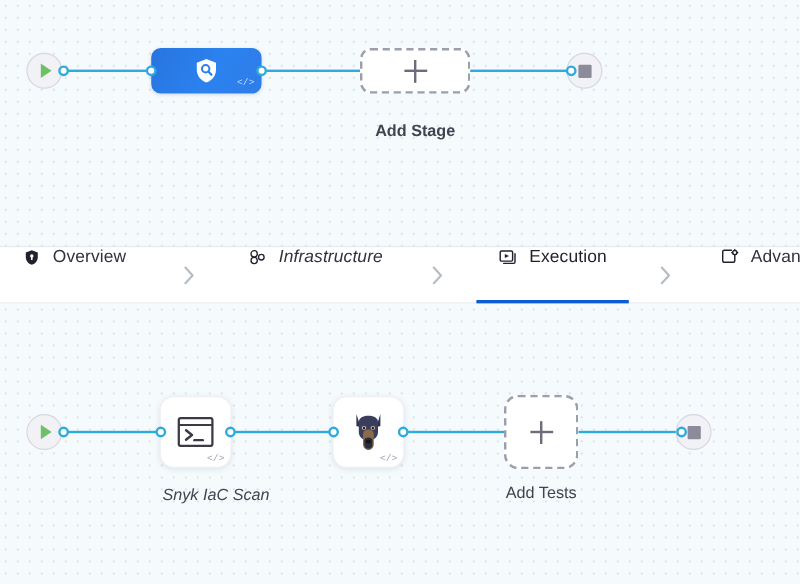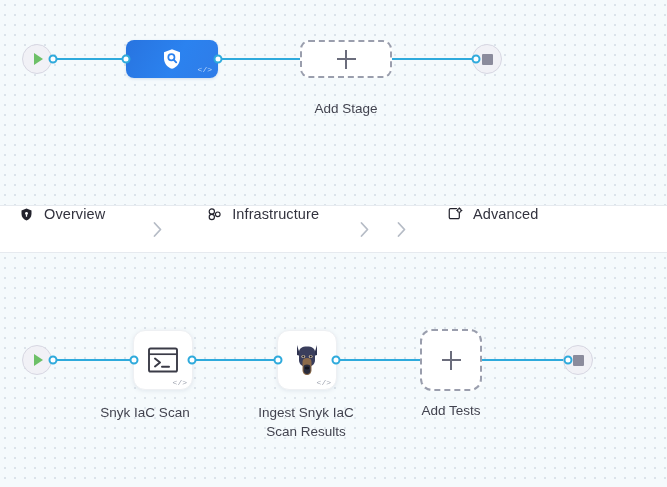--- a/index.html
+++ b/index.html
@@ -263,21 +263,21 @@
       <div class="add-node add-stage" style="left:346px; top:0;">
         <span class="plus"></span>
       </div>
 
       <div class="port" style="left:476px; top:0;"></div>
       <div class="terminal" style="left:487px; top:0;">
         <div class="stop-sq"></div>
       </div>
     </div>
 
-    <div class="caption" style="left:346px; top:99px;">Add Stage</div>
+    <div class="caption" style="left:346px; top:99px;font-weight:bold;">Add Stage</div>
   </div>
 
   <div id="tab-strip">
 
     <div class="tab" style="margin-left:18px;">
       <span class="tab-icon">
         <svg width="15" height="15" viewBox="0 0 24 24">
           <path d="M12 2.4 L20 5.4 V11.3 C20 16.3 16.6 20.4 12 21.7 C7.4 20.4 4 16.3 4 11.3 V5.4 Z" fill="#22222c"></path>
           <circle cx="12" cy="10.2" r="2.3" fill="#ffffff"></circle>
           <path d="M11 11.6 h2 v4 h-2 z" fill="#ffffff"></path>
@@ -285,37 +285,47 @@
       </span>
       <span class="tab-label">Overview</span>
     </div>
 
     <span class="tab-sep" style="margin:0 0 0 46px;">
       <svg width="13" height="17" viewBox="0 0 13 17">
           <path d="M3.5 2 L9.5 8.5 L3.5 15" fill="none" stroke="#b6bcc6" stroke-width="1.8" stroke-linecap="round" stroke-linejoin="round"></path>
         </svg>
     </span>
 
-    <div class="tab" style="margin-left:42px;">
+    <div class="tab" style="margin-left:42px;font-style:italic;">
       <span class="tab-icon">
         <svg width="17" height="17" viewBox="0 0 24 24">
           <circle cx="8.2" cy="7.8" r="3.7" fill="none" stroke="#22222c" stroke-width="1.6"></circle>
           <circle cx="8.2" cy="15.6" r="3.7" fill="none" stroke="#22222c" stroke-width="1.6"></circle>
           <circle cx="16.6" cy="11.7" r="3.3" fill="none" stroke="#22222c" stroke-width="1.6"></circle>
         </svg>
       </span>
       <span class="tab-label">Infrastructure</span>
     </div>
 
     <span class="tab-sep" style="margin-left:39px;">
       <svg width="13" height="17" viewBox="0 0 13 17">
           <path d="M3.5 2 L9.5 8.5 L3.5 15" fill="none" stroke="#b6bcc6" stroke-width="1.8" stroke-linecap="round" stroke-linejoin="round"></path>
         </svg>
     </span>
 
+    <div class="tab active" style="margin-left:26px; padding:0 18px;">
+      <span class="tab-icon">
+        <svg width="17" height="17" viewBox="0 0 24 24">
+          <rect x="2.6" y="4.4" width="14.6" height="12" rx="1.6" fill="none" stroke="#22222c" stroke-width="1.7"></rect>
+          <path d="M8 8 L13 10.4 L8 12.8 Z" fill="#22222c"></path>
+          <path d="M20 7.6 V17.4 a1.6 1.6 0 0 1 -1.6 1.6 H6.6" fill="none" stroke="#22222c" stroke-width="1.7" stroke-linecap="round"></path>
+        </svg>
+      </span>
+      <span class="tab-label">Execution</span>
+    </div>
 
     <span class="tab-sep" style="margin-left:24px;">
       <svg width="13" height="17" viewBox="0 0 13 17">
           <path d="M3.5 2 L9.5 8.5 L3.5 15" fill="none" stroke="#b6bcc6" stroke-width="1.8" stroke-linecap="round" stroke-linejoin="round"></path>
         </svg>
     </span>
 
     <div class="tab" style="margin-left:39px;">
       <span class="tab-icon">
         <svg width="17" height="17" viewBox="0 0 24 24">
@@ -375,19 +385,17 @@
       <div class="add-node add-step" style="left:451px; top:0;">
         <span class="plus"></span>
       </div>
 
       <div class="port" style="left:568px; top:0;"></div>
       <div class="terminal" style="left:578px; top:0;">
         <div class="stop-sq"></div>
       </div>
     </div>
 
-    <div class="caption" style="left:145px; top:150px;">Snyk IaC Scan</div>
-    <div class="caption" style="left:306px; top:150px; width:180px;">Ingest Snyk IaC
-Scan Results</div>
+    <div class="caption" style="left:180px; top:150px;font-style:italic;">Snyk IaC Scan</div>
     <div class="caption" style="left:451px; top:148px;">Add Tests</div>
   </div>
 
 </div>
 
 </body></html>

